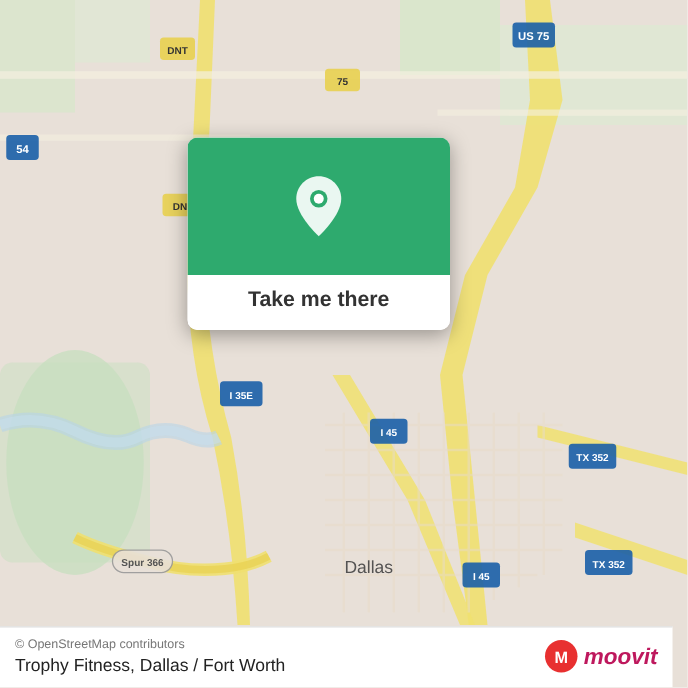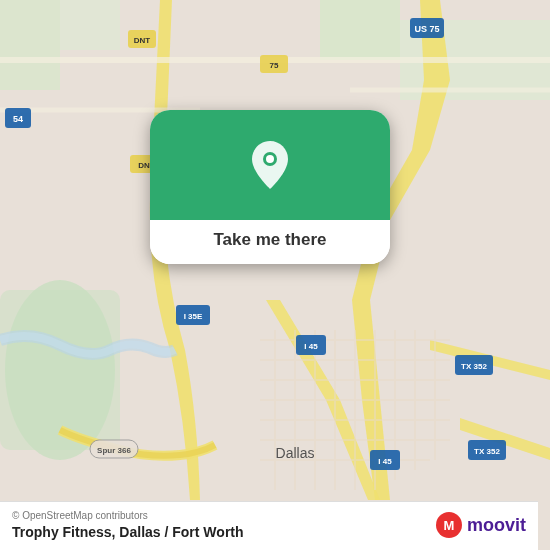--- a/index.html
+++ b/index.html
@@ -25,23 +25,23 @@
       position: absolute;
       top: 0; left: 0;
       width: 100%; height: 100%;
     }
 
     
     #popup-card {
       position: absolute;
       top: 110px;
       left: 150px;
-      width: 240px;
+      width: 210px;
       background: white;
-      border-radius: 20px;
+      border-radius: 8px;
       box-shadow: 0 4px 16px rgba(0,0,0,0.35);
       overflow: hidden;
       z-index: 10;
     }
 
     #popup-green-area {
       background-color: #2eaa6e;
       height: 110px;
       display: flex;
       align-items: center;
@@ -86,39 +86,40 @@
     }
 
     #copyright-text {
       font-size: 10px;
       color: #777;
       margin-bottom: 3px;
     }
 
     #location-title {
       font-size: 14px;
-      font-weight: 700;
+      font-weight: 400;
       color: #222;
     }
 
     #moovit-logo {
       display: flex;
       align-items: center;
       gap: 4px;
     }
 
     #moovit-icon {
       width: 28px;
       height: 28px;
     }
 
     #moovit-text {
       font-size: 18px;
       font-weight: 700;
-      color: #4c1d95;
+      color: #be185d;
+      font-style: italic;
     }
   </style>
 </head>
 <body>
 
 <div id="map-container">
 
   <svg id="map-svg" viewBox="0 0 550 550" xmlns="http://www.w3.org/2000/svg">
 
     <rect width="550" height="550" fill="#e8e0d8"></rect>

